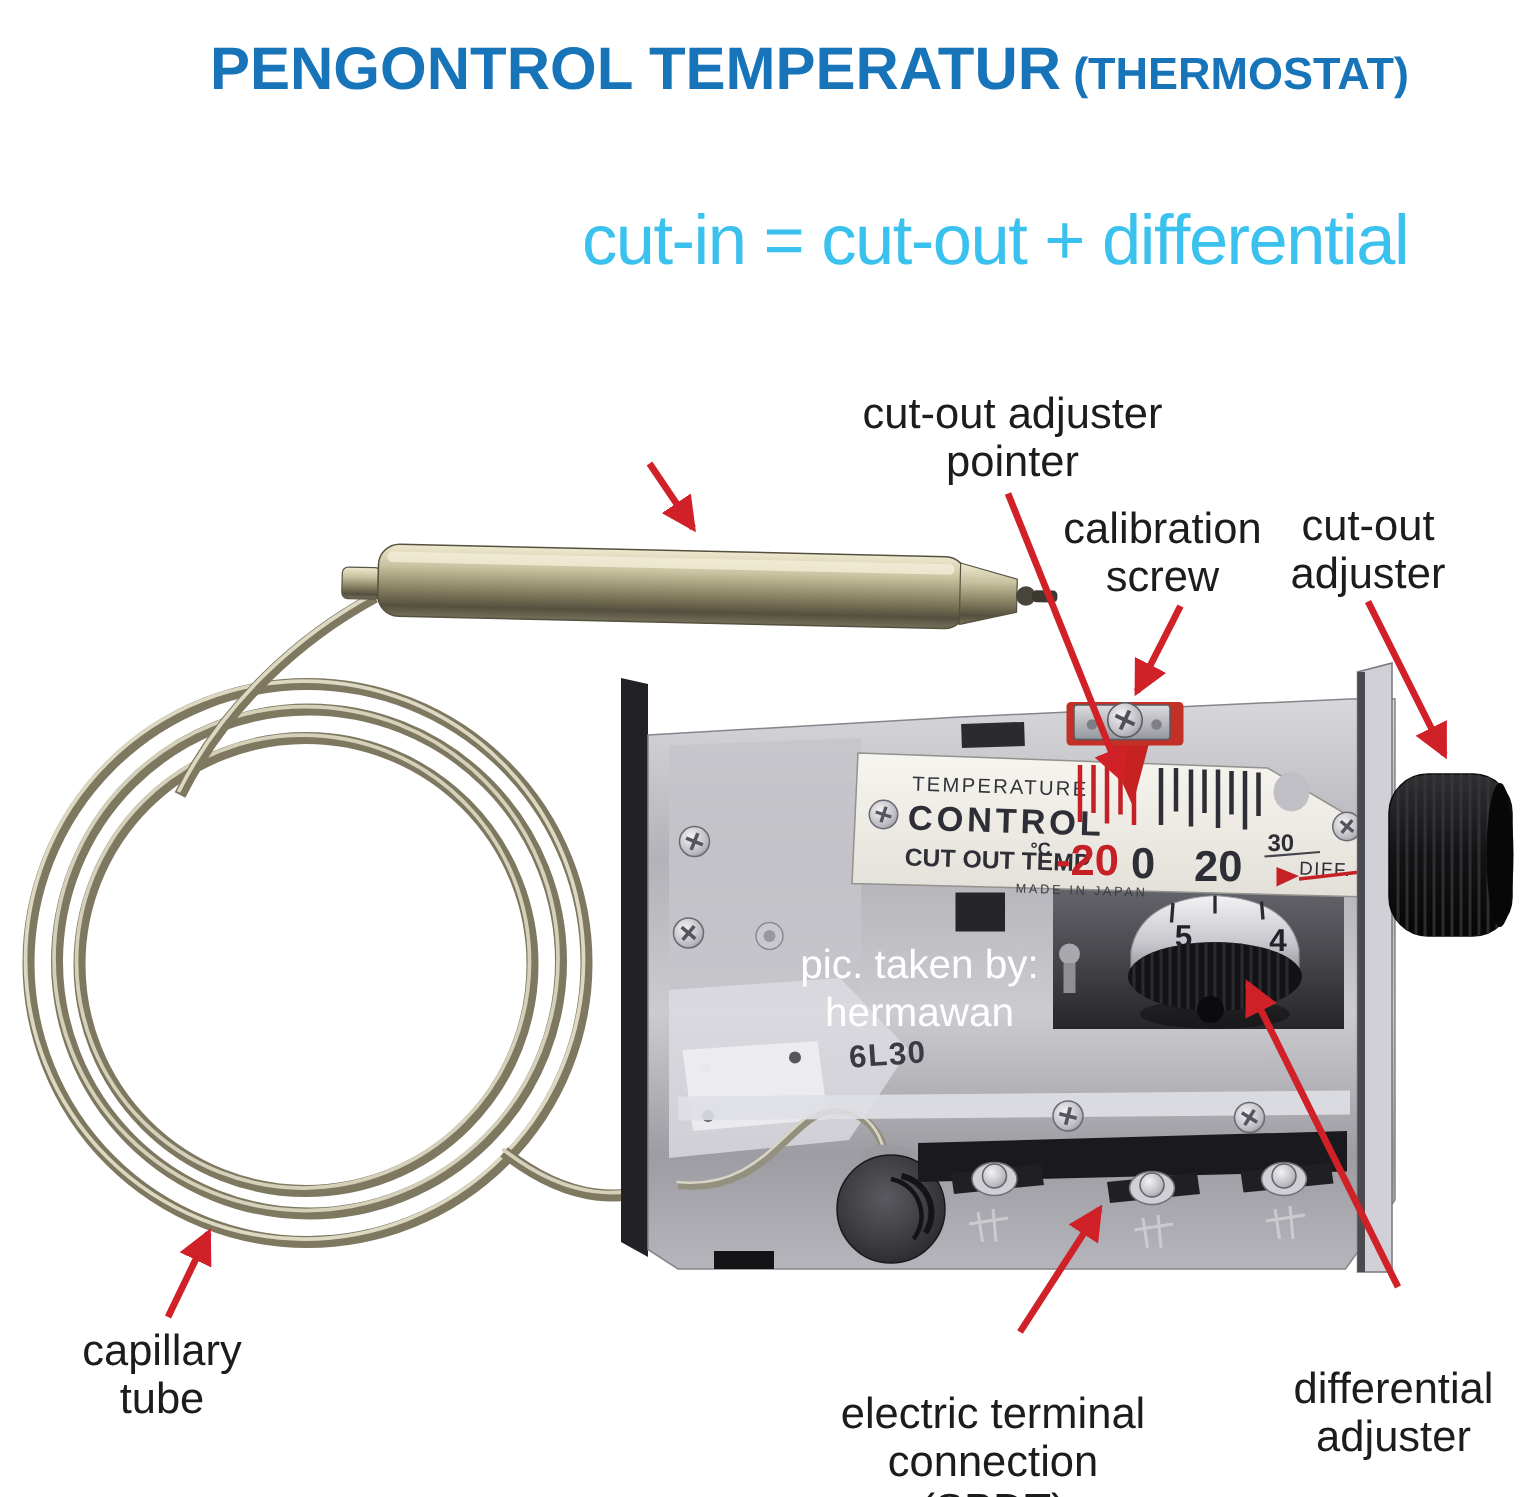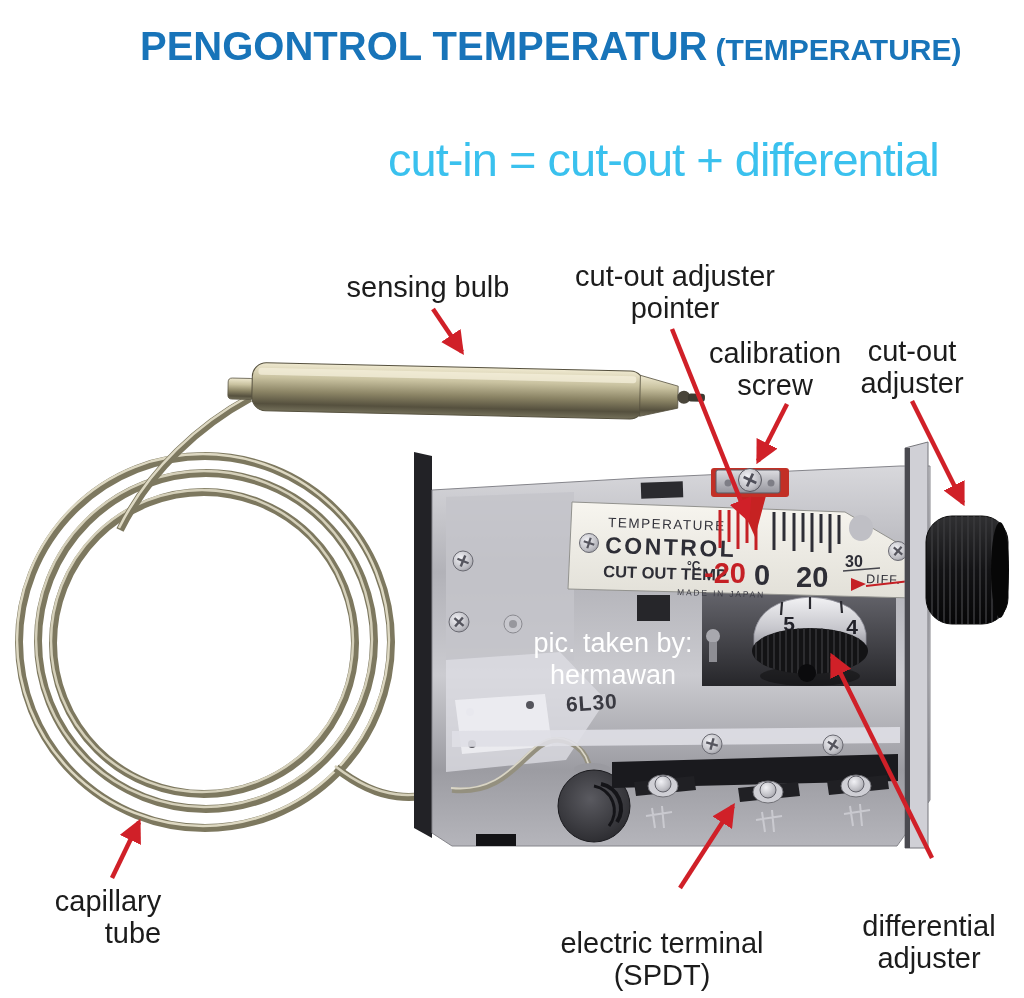--- a/index.html
+++ b/index.html
@@ -14,21 +14,21 @@
   .lbl{position:absolute;transform:translateX(-50%);text-align:center;
        font-size:29px;color:#1c1c1c;line-height:1.1;white-space:nowrap;}
   svg text{font-family:"Liberation Sans", sans-serif;}
 </style>
 </head>
 <body>
 
 <div id="canvas">
 
   <div class="title">
-    <span>PENGONTROL TEMPERATUR</span><span class="sub">(TEMPERATURE)</span>
+    <span>PENGONTROL TEMPERATUR</span><span class="sub">(THERMOSTAT)</span>
   </div>
 
   <div class="formula">cut-in = cut-out + differential</div>
 
   <svg id="device-svg" width="1024" height="998" viewBox="0 0 1024 998">
     <defs>
       <linearGradient id="gradBody" x1="0" y1="0" x2="0" y2="1">
         <stop offset="0" stop-color="#d8d8dc"></stop>
           <stop offset="0.28" stop-color="#b2b2b8"></stop>
         <stop offset="0.55" stop-color="#cbcbd0"></stop>
@@ -321,46 +321,44 @@
       <line x1="433" y1="309" x2="462" y2="352" marker-end="url(#ah)"></line>
       <line x1="672" y1="329" x2="748" y2="519" marker-end="url(#ah)"></line>
       <line x1="787" y1="404" x2="758" y2="461" marker-end="url(#ah)"></line>
       <line x1="912" y1="401" x2="963" y2="503" marker-end="url(#ah)"></line>
       <line x1="112" y1="878" x2="139" y2="822" marker-end="url(#ah)"></line>
       <line x1="680" y1="888" x2="733" y2="806" marker-end="url(#ah)"></line>
       <line x1="932" y1="858" x2="832" y2="656" marker-end="url(#ah)"></line>
     </g>
   </svg>
 
-  <div class="lbl" style="left:428px;top:272px;">
-    <div>sensing bulb</div>
-  </div>
 
   <div class="lbl" style="left:675px;top:261px;">
     <div>cut-out adjuster</div>
     <div>pointer</div>
   </div>
 
   <div class="lbl" style="left:775px;top:338px;">
     <div>calibration</div>
     <div>screw</div>
   </div>
 
   <div class="lbl" style="left:912px;top:336px;">
     <div>cut-out</div>
     <div>adjuster</div>
   </div>
 
-  <div class="lbl" style="left:108px;top:886px;text-align:right;">
+  <div class="lbl" style="left:108px;top:886px;">
     <div>capillary</div>
     <div>tube</div>
   </div>
 
   <div class="lbl" style="left:662px;top:928px;">
     <div>electric terminal</div>
+    <div>connection</div>
     <div>(SPDT)</div>
   </div>
 
   <div class="lbl" style="left:929px;top:864px;margin-top:47px;">
     <div>differential</div>
     <div>adjuster</div>
   </div>
 
 </div>
 

